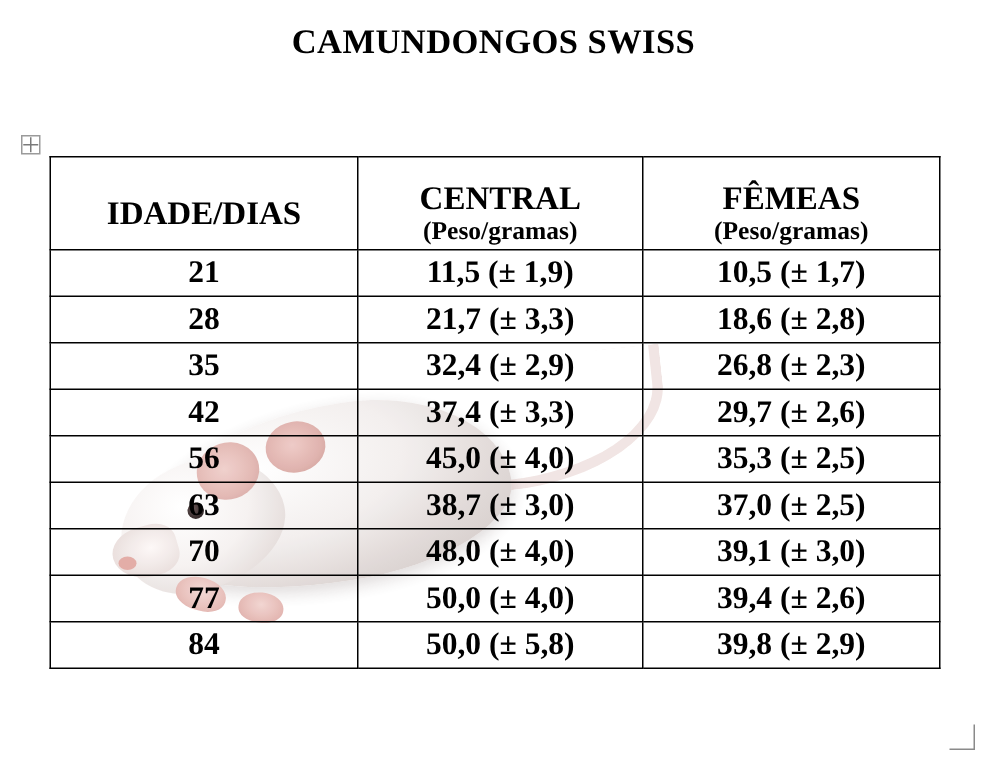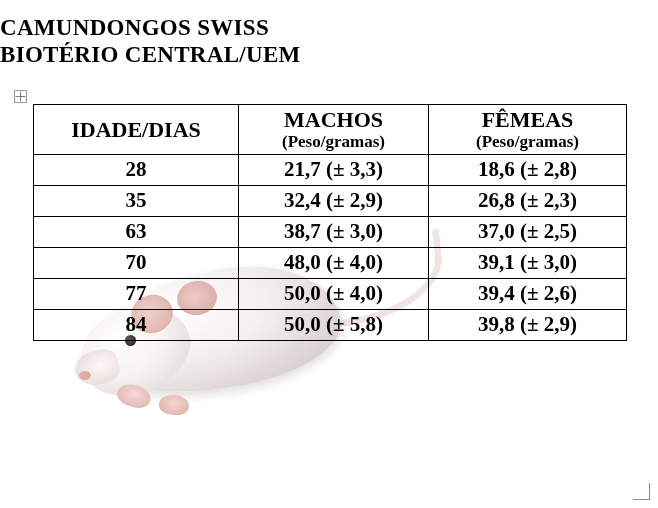--- a/index.html
+++ b/index.html
@@ -19,20 +19,21 @@
   #page {
     position: absolute;
     left: 0; top: 0;
     width: 658px;
     height: 508px;
     background: #ffffff;
   }
 
   
   .title-block {
+    text-align: center;
     padding-top: 14px;
     line-height: 1.18;
   }
   .title-line {
     font-family: "Liberation Serif", serif;
     font-weight: bold;
     font-size: 23px;
     letter-spacing: 0.3px;
   }
 
@@ -187,21 +188,21 @@
     text-align: center;
     vertical-align: middle;
     font-family: "Liberation Serif", serif;
     font-weight: bold;
     font-size: 21px;
     padding: 1px 2px;
     background: transparent;
   }
   table.data th {
     font-size: 22px;
-    padding: 3px 2px 2px;
+    padding: 15px 2px 2px;
   }
   .hdr-main { display: block; font-size: 22px; line-height: 1.1; }
   .hdr-sub  { display: block; font-size: 17px; line-height: 1.15; }
   .col-age  { width: 205px; }
   .col-m    { width: 190px; }
   .col-f    { width: 198px; }
   .data-row td { height: 28px; }
 
   
   .corner-mark {
@@ -214,21 +215,20 @@
     border-bottom: 1px solid #8a8a8a;
   }
 </style>
 </head>
 <body>
 
 <div id="page">
 
   <div class="title-block">
     <div class="title-line">CAMUNDONGOS SWISS</div>
-    <div class="title-line">BIOTÉRIO CENTRAL/UEM</div>
   </div>
 
   <div class="move-handle">
     <svg width="11" height="11" viewBox="0 0 11 11" aria-hidden="true">
       <path d="M5.5 0.5 L5.5 10.5 M0.5 5.5 L10.5 5.5" stroke="#7a7a7a" stroke-width="1" fill="none"></path>
     </svg>
   </div>
 
   <div class="table-wrap">
 
@@ -250,41 +250,56 @@
         <col class="col-age">
         <col class="col-m">
         <col class="col-f">
       </colgroup>
       <thead>
         <tr>
           <th>
             <span class="hdr-main">IDADE/DIAS</span>
           </th>
           <th>
-            <span class="hdr-main">MACHOS</span>
+            <span class="hdr-main">CENTRAL</span>
             <span class="hdr-sub">(Peso/gramas)</span>
           </th>
           <th>
             <span class="hdr-main">FÊMEAS</span>
             <span class="hdr-sub">(Peso/gramas)</span>
           </th>
         </tr>
       </thead>
       <tbody>
         <tr class="data-row">
+          <td>21</td>
+          <td>11,5 (± 1,9)</td>
+          <td>10,5 (± 1,7)</td>
+        </tr>
+        <tr class="data-row">
           <td>28</td>
           <td>21,7 (± 3,3)</td>
           <td>18,6 (± 2,8)</td>
         </tr>
         <tr class="data-row">
           <td>35</td>
           <td>32,4 (± 2,9)</td>
           <td>26,8 (± 2,3)</td>
         </tr>
         <tr class="data-row">
+          <td>42</td>
+          <td>37,4 (± 3,3)</td>
+          <td>29,7 (± 2,6)</td>
+        </tr>
+        <tr class="data-row">
+          <td>56</td>
+          <td>45,0 (± 4,0)</td>
+          <td>35,3 (± 2,5)</td>
+        </tr>
+        <tr class="data-row">
           <td>63</td>
           <td>38,7 (± 3,0)</td>
           <td>37,0 (± 2,5)</td>
         </tr>
         <tr class="data-row">
           <td>70</td>
           <td>48,0 (± 4,0)</td>
           <td>39,1 (± 3,0)</td>
         </tr>
         <tr class="data-row">

